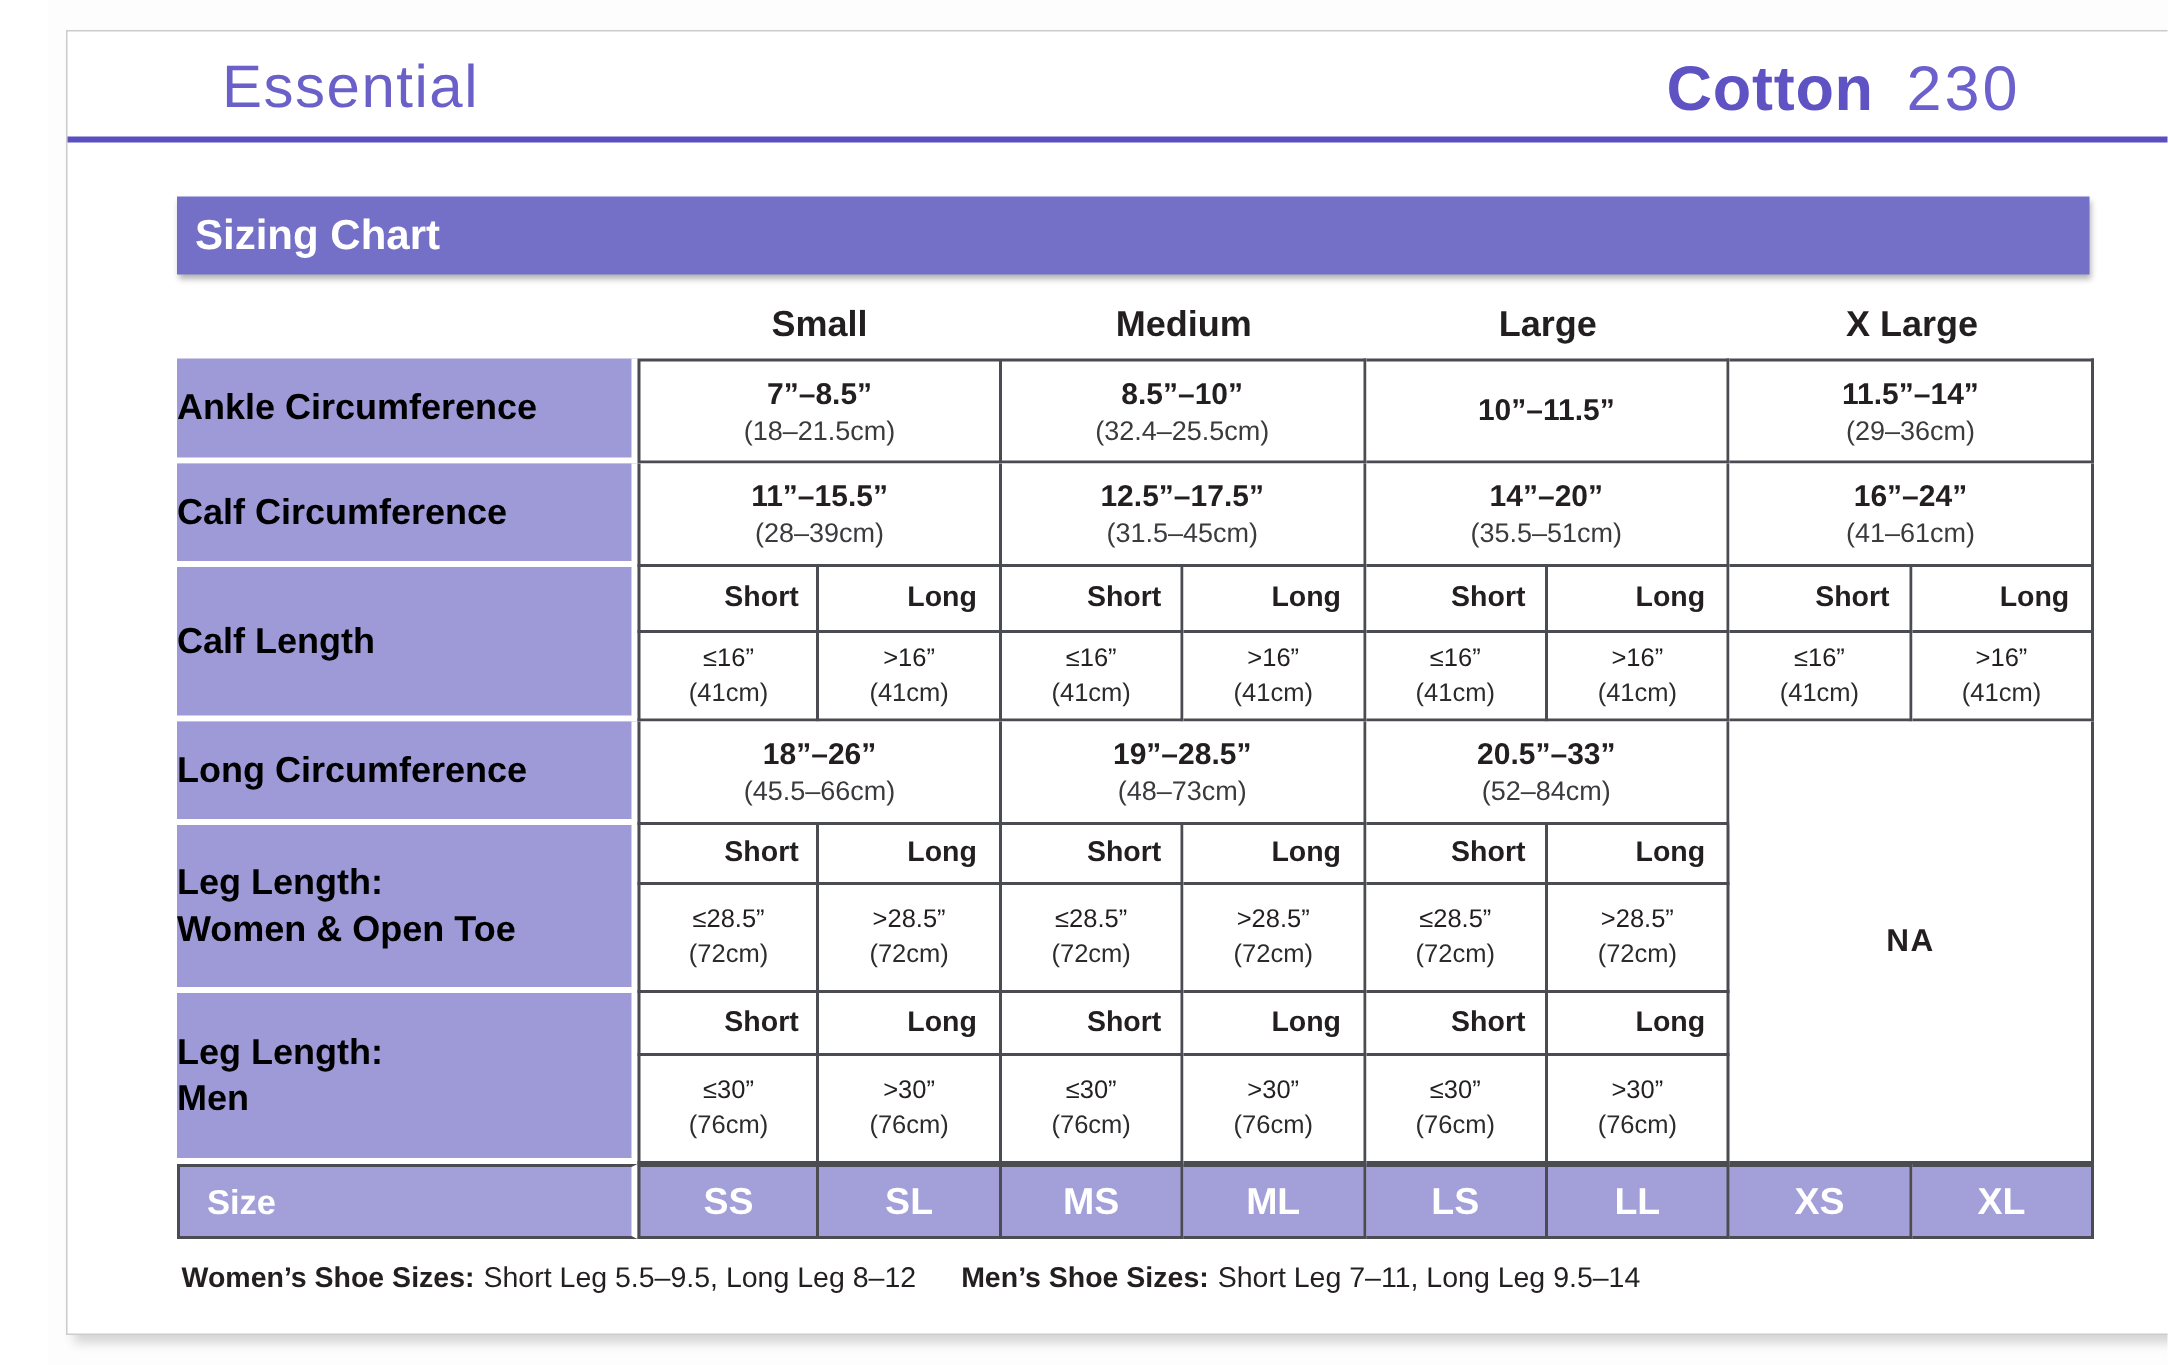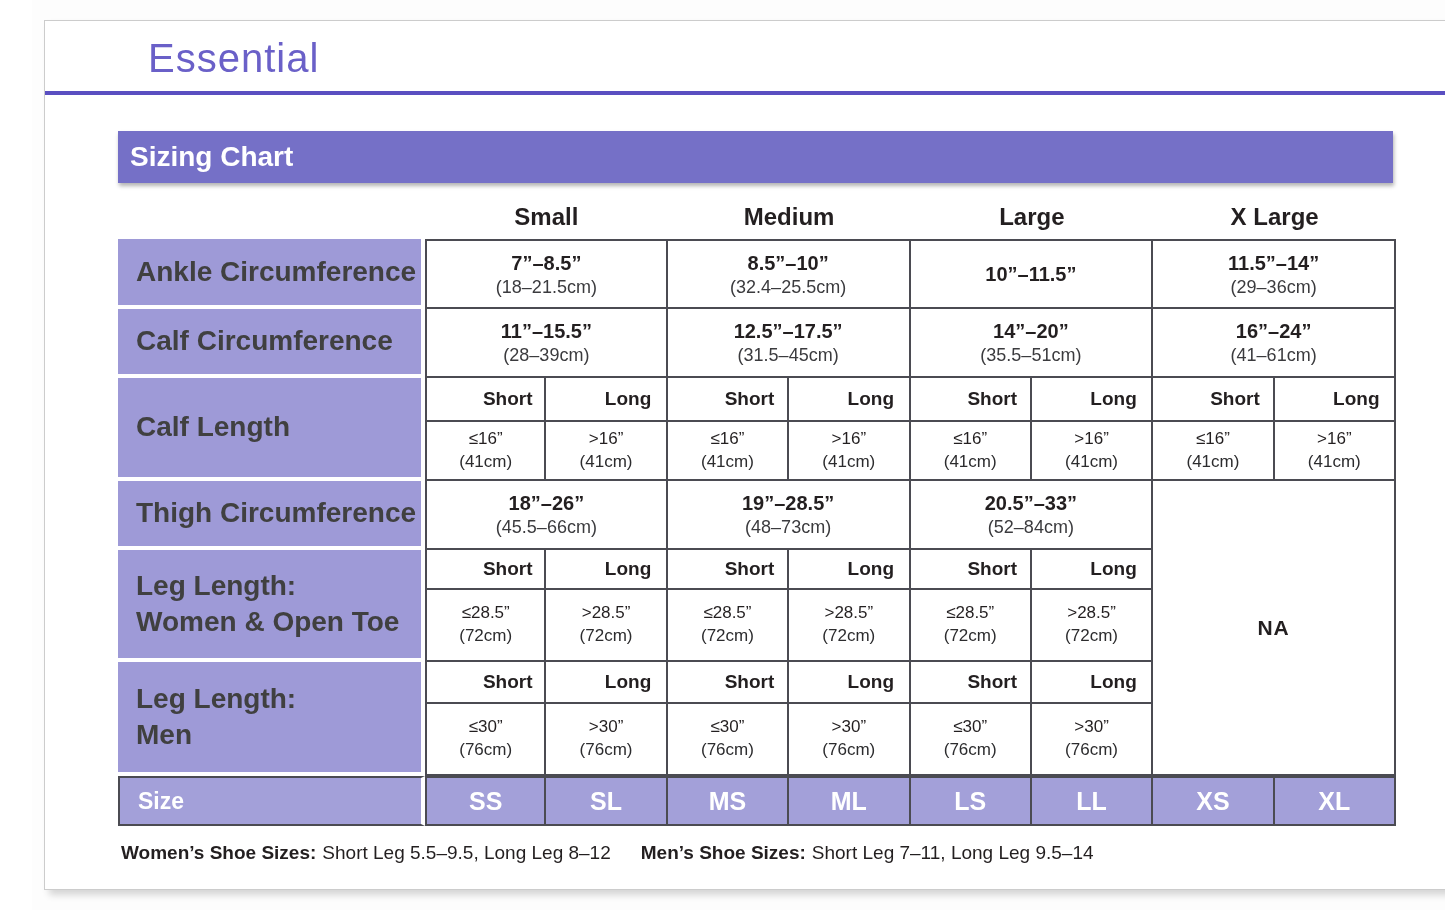--- a/index.html
+++ b/index.html
@@ -28,22 +28,22 @@
   }
   
   .cols { display:grid; grid-template-columns:307px repeat(8, 1fr); width:1278px; margin-left:73px; }
   .colhead { height:56px; align-items:end; }
   .colhead .ch {
     text-align:center; font-size:24px; font-weight:700; color:#231f20; padding-bottom:8px;
   }
   
   .tbl { grid-template-rows:70px 69px 44px 59px 69px 40px 72px 42px 72px 50px; }
   .lbl {
-    background:#9e9ad7; color:#404040; font-weight:700; font-size:28px; line-height:1.3;
-    display:flex; flex-direction:column; justify-content:center; padding-left:18px;
+    background:#9e9ad7; color:#000000; font-weight:700; font-size:24px; line-height:1.3;
+    display:flex; flex-direction:column; justify-content:center; 
     border-right:4px solid #ffffff; border-bottom:4px solid #ffffff;
   }
   .d {
     background:#ffffff; color:#231f20; text-align:center;
     display:flex; flex-direction:column; justify-content:center;
     border-right:2px solid #4b4b52; border-bottom:2px solid #4b4b52;
   }
   .bt { border-top:2px solid #4b4b52; }
   .bl { border-left:2px solid #4b4b52; }
   .inch { font-size:20px; font-weight:700; line-height:1.3; }
@@ -68,20 +68,24 @@
   .note b { font-weight:700; margin-right:6px; }
 </style>
 </head>
 <body>
 
 <div class="stage">
   <div class="card">
 
     <div class="hdr">
       <div class="brand">Essential</div>
+      <div class="product">
+        <span class="pn">Cotton</span>
+        <span class="pnum">230</span>
+      </div>
     </div>
 
     <div class="banner">
       <span>Sizing Chart</span>
     </div>
 
     <div class="cols colhead">
       <div></div>
       <div class="ch" style="grid-column:2 / span 2">Small</div>
       <div class="ch" style="grid-column:4 / span 2">Medium</div>
@@ -94,21 +98,21 @@
       <div class="lbl" style="grid-area:1/1/2/2">
           <span>Ankle Circumference</span>
         </div>
       <div class="lbl" style="grid-area:2/1/3/2">
           <span>Calf Circumference</span>
         </div>
       <div class="lbl" style="grid-area:3/1/5/2">
           <span>Calf Length</span>
         </div>
       <div class="lbl" style="grid-area:5/1/6/2">
-          <span>Thigh Circumference</span>
+          <span>Long Circumference</span>
         </div>
       <div class="lbl" style="grid-area:6/1/8/2">
         <span>Leg Length:</span>
         <span>Women &amp; Open Toe</span>
       </div>
       <div class="lbl" style="grid-area:8/1/10/2">
         <span>Leg Length:</span>
         <span>Men</span>
       </div>
       <div class="szlbl" style="grid-area:10/1/11/2">

